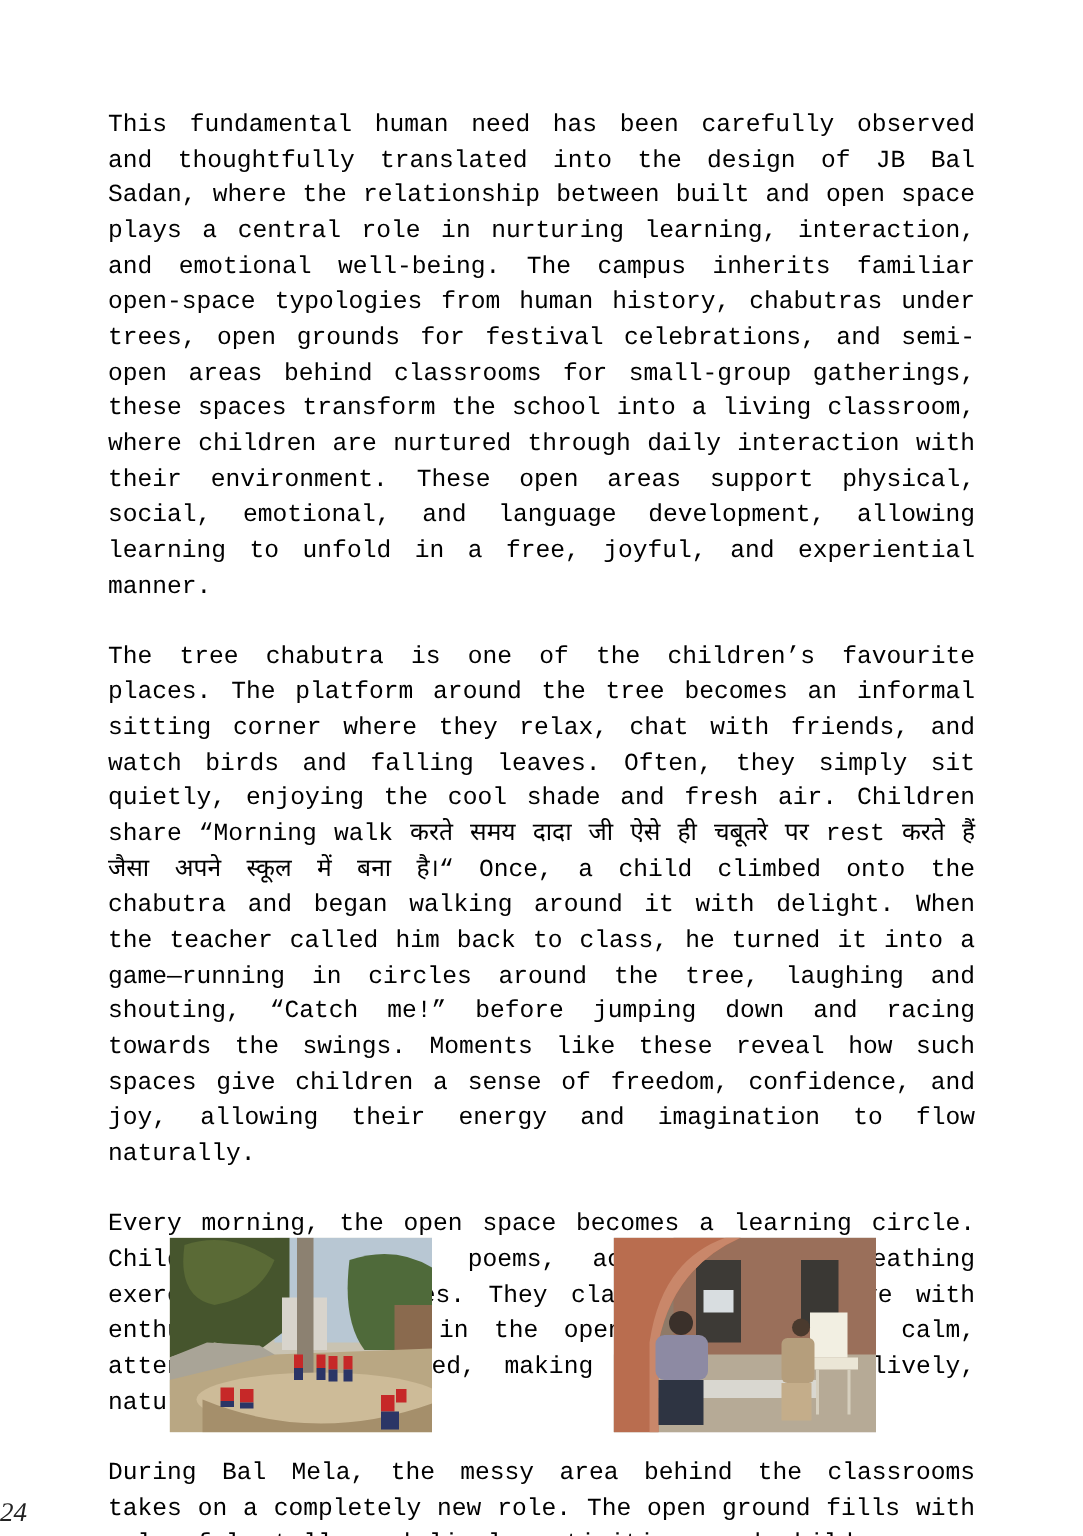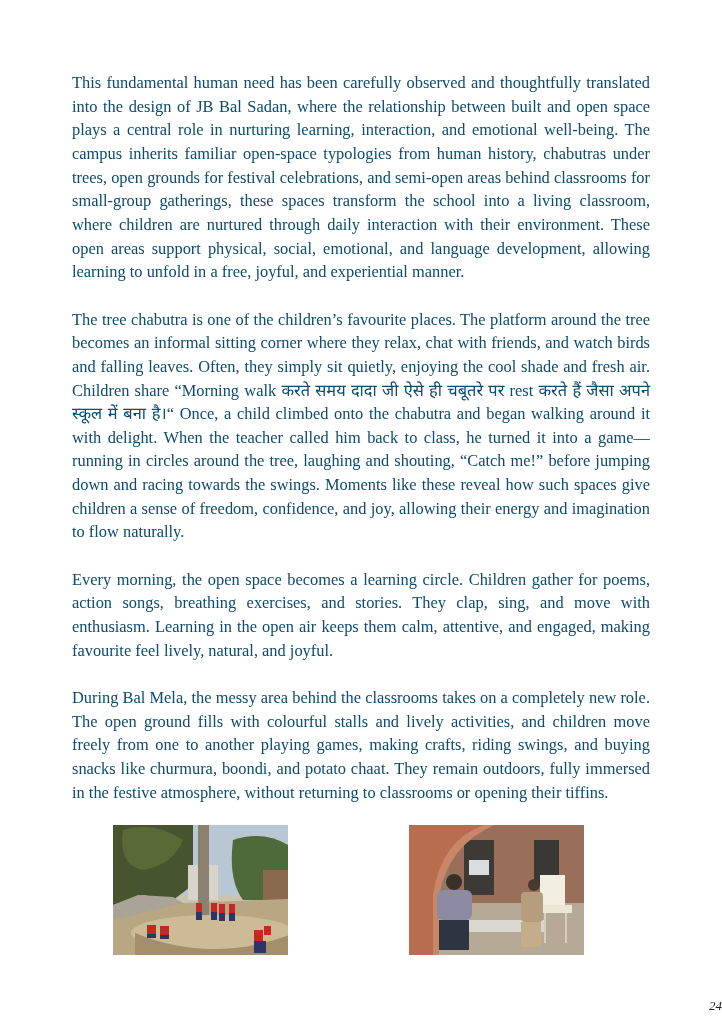--- a/index.html
+++ b/index.html
@@ -1,44 +1,44 @@
 <!DOCTYPE html>
 <html><head>
 <meta charset="utf-8">
 <style>
   html, body { margin: 0; padding: 0; background: #ffffff; }
   body { width: 722px; height: 1024px; position: relative; overflow: hidden; }
   .page { position: absolute; left: 0; top: 0; width: 722px; height: 1024px; background: #ffffff; }
   .content { position: absolute; left: 72px; top: 71px; width: 578px; }
   .para {
-    font-family: Liberation Serif, serif;
+    font-family: Liberation Mono, monospace;
     font-size: 16.4px;
     line-height: 23.65px;
-    color: #0c4a6e;
+    color: #000000;
     text-align: justify;
     margin: 0 0 23.65px 0;
   }
   .photo {
     position: absolute;
     top: 825px;
     width: 175px;
     height: 130px;
     overflow: hidden;
   }
   .photo svg { display: block; width: 100%; height: 100%; }
   .photo-1 { left: 113px; }
   .photo-2 { left: 409px; }
   .page-number {
     position: absolute;
     top: 998px;
     left: 0; width: 722px;
-    text-align: right;
+    text-align: left;
     font-family: "Liberation Serif", "DejaVu Serif", serif;
     font-style: italic;
-    font-size: 13px;
+    font-size: 18px;
     color: #222;
   }
 </style>
 </head>
 <body>
 
 <div class="page">
   <div class="content">
     <p class="para">This fundamental human need has been carefully observed and thoughtfully translated into the design of JB Bal Sadan, where the relationship between built and open space plays a central role in nurturing learning, interaction, and emotional well-being. The campus inherits familiar open-space typologies from human history, chabutras under trees, open grounds for festival celebrations, and semi-open areas behind classrooms for small-group gatherings, these spaces transform the school into a living classroom, where children are nurtured through daily interaction with their environment. These open areas support physical, social, emotional, and language development, allowing learning to unfold in a free, joyful, and experiential manner.</p>
     <p class="para">The tree chabutra is one of the children’s favourite places. The platform around the tree becomes an informal sitting corner where they relax, chat with friends, and watch birds and falling leaves. Often, they simply sit quietly, enjoying the cool shade and fresh air. Children share “Morning walk करते समय दादा जी ऐसे ही चबूतरे पर rest करते हैं जैसा अपने स्कूल में बना है।“ Once, a child climbed onto the chabutra and began walking around it with delight. When the teacher called him back to class, he turned it into a game—running in circles around the tree, laughing and shouting, “Catch me!” before jumping down and racing towards the swings. Moments like these reveal how such spaces give children a sense of freedom, confidence, and joy, allowing their energy and imagination to flow naturally.</p>

